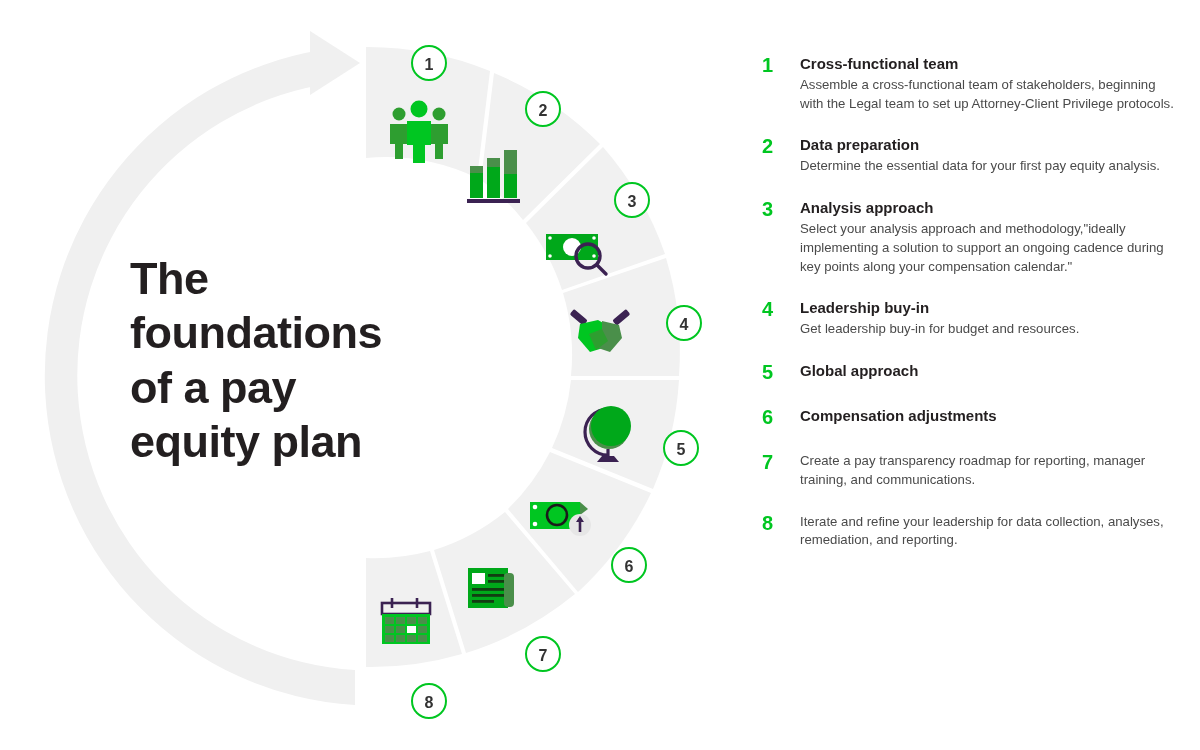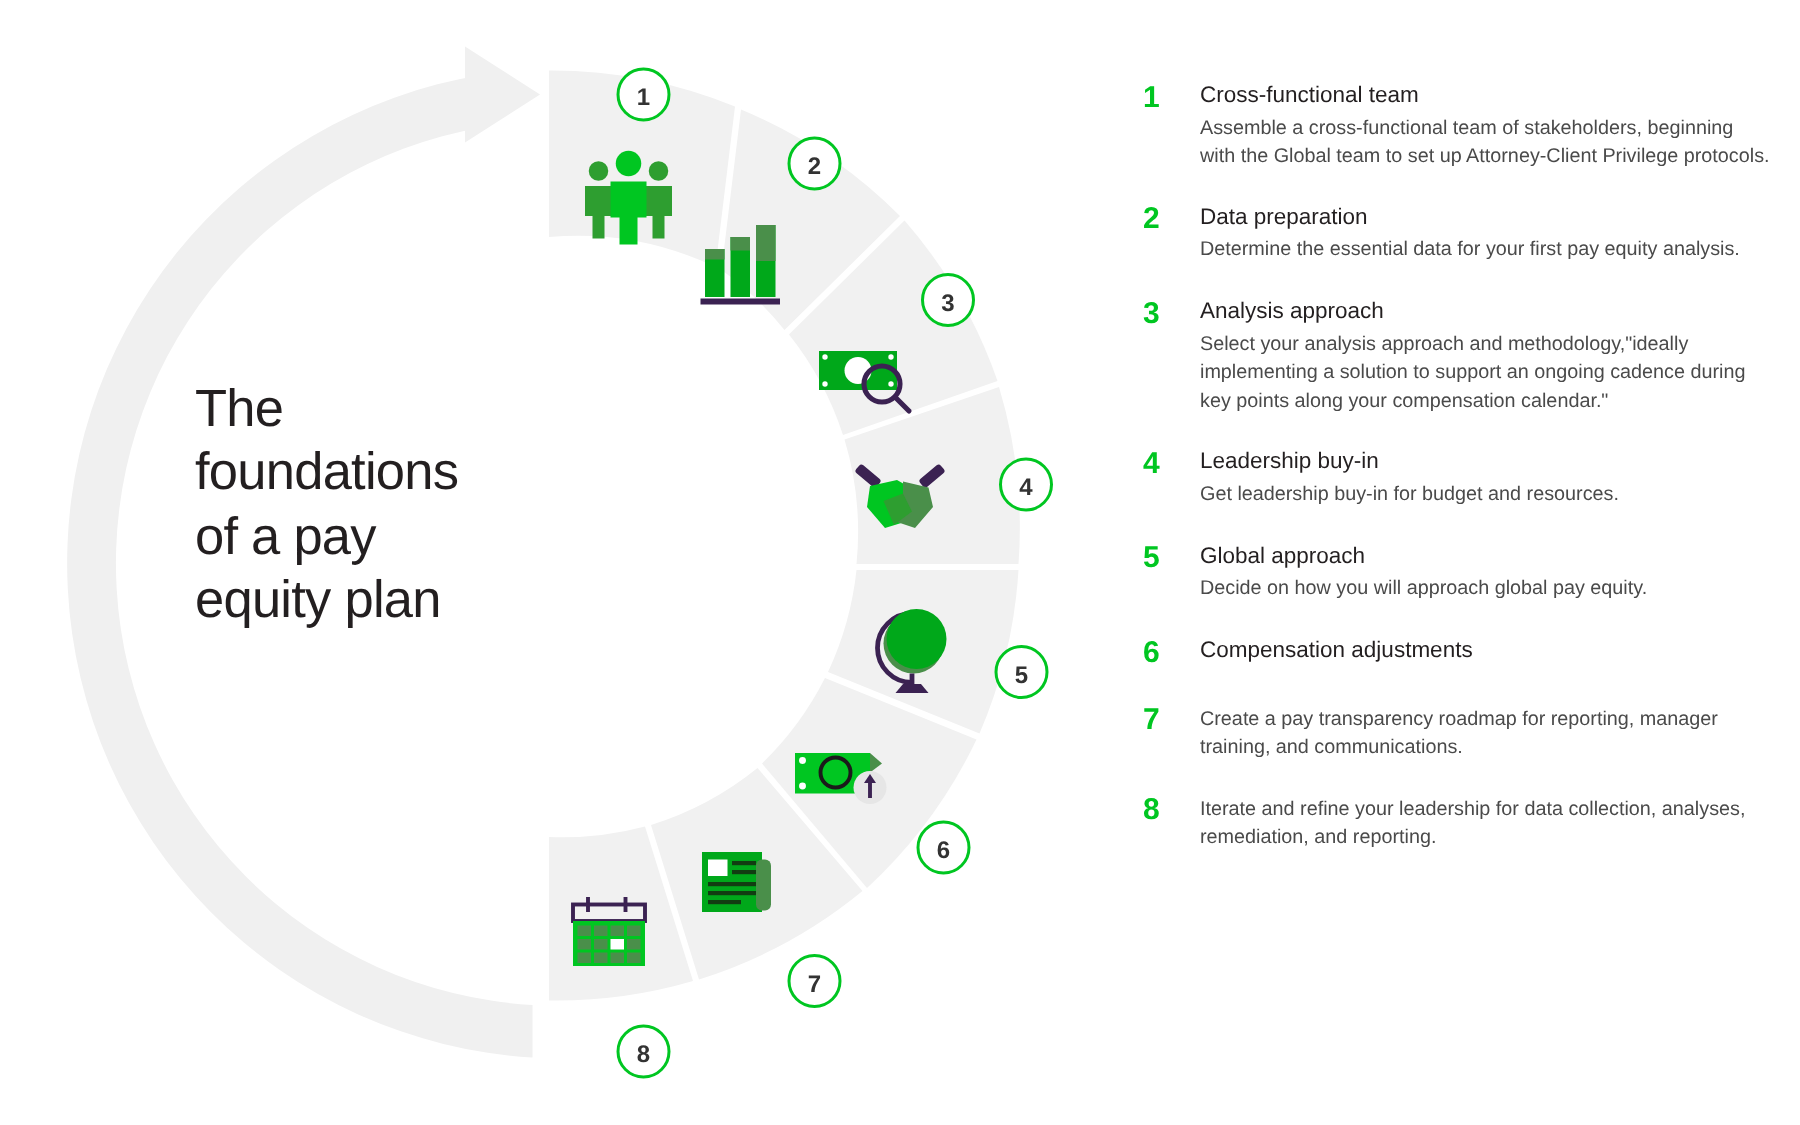--- a/index.html
+++ b/index.html
@@ -36,23 +36,23 @@
     top: 0;
     display: block;
   }
 
   
   .hero-title {
     position: absolute;
     left: 130px;
     top: 252px;
     width: 330px;
-    font-size: 35px;
+    font-size: 45px;
     line-height: 1.21;
-    font-weight: normal;
+    font-weight: bold;
     letter-spacing: -0.5px;
     color: #231f20;
     white-space: pre-line;
   }
 
   
   .steps-pane {
     position: absolute;
     left: 762px;
     top: 54px;
@@ -70,21 +70,21 @@
     font-weight: bold;
     line-height: 1.15;
     color: #00c621;
   }
   .step-body {
     flex: 1 1 auto;
     padding-top: 1px;
   }
   .step-title {
     font-size: 15px;
-    font-weight: normal;
+    font-weight: bold;
     line-height: 1.2;
     color: #231f20;
     margin: 0 0 3px 0;
   }
   .step-desc {
     font-size: 13.2px;
     line-height: 1.42;
     color: #4a4a4a;
     margin: 0;
   }
@@ -253,21 +253,21 @@
 of a pay
 equity plan</div>
   </div>
 
   <div class="steps-pane">
 
     <div class="step-row">
       <div class="step-num">1</div>
       <div class="step-body">
         <div class="step-title">Cross-functional team</div>
-        <div class="step-desc">Assemble a cross-functional team of stakeholders, beginning with the Global team to set up Attorney-Client Privilege protocols.</div>
+        <div class="step-desc">Assemble a cross-functional team of stakeholders, beginning with the Legal team to set up Attorney-Client Privilege protocols.</div>
       </div>
     </div>
 
     <div class="step-row">
       <div class="step-num">2</div>
       <div class="step-body">
         <div class="step-title">Data preparation</div>
         <div class="step-desc">Determine the essential data for your first pay equity analysis.</div>
       </div>
     </div>
@@ -285,21 +285,20 @@
       <div class="step-body">
         <div class="step-title">Leadership buy-in</div>
         <div class="step-desc">Get leadership buy-in for budget and resources.</div>
       </div>
     </div>
 
     <div class="step-row">
       <div class="step-num">5</div>
       <div class="step-body">
         <div class="step-title">Global approach</div>
-        <div class="step-desc">Decide on how you will approach global pay equity.</div>
       </div>
     </div>
 
     <div class="step-row">
       <div class="step-num">6</div>
       <div class="step-body">
         <div class="step-title">Compensation adjustments</div>
       </div>
     </div>
 

